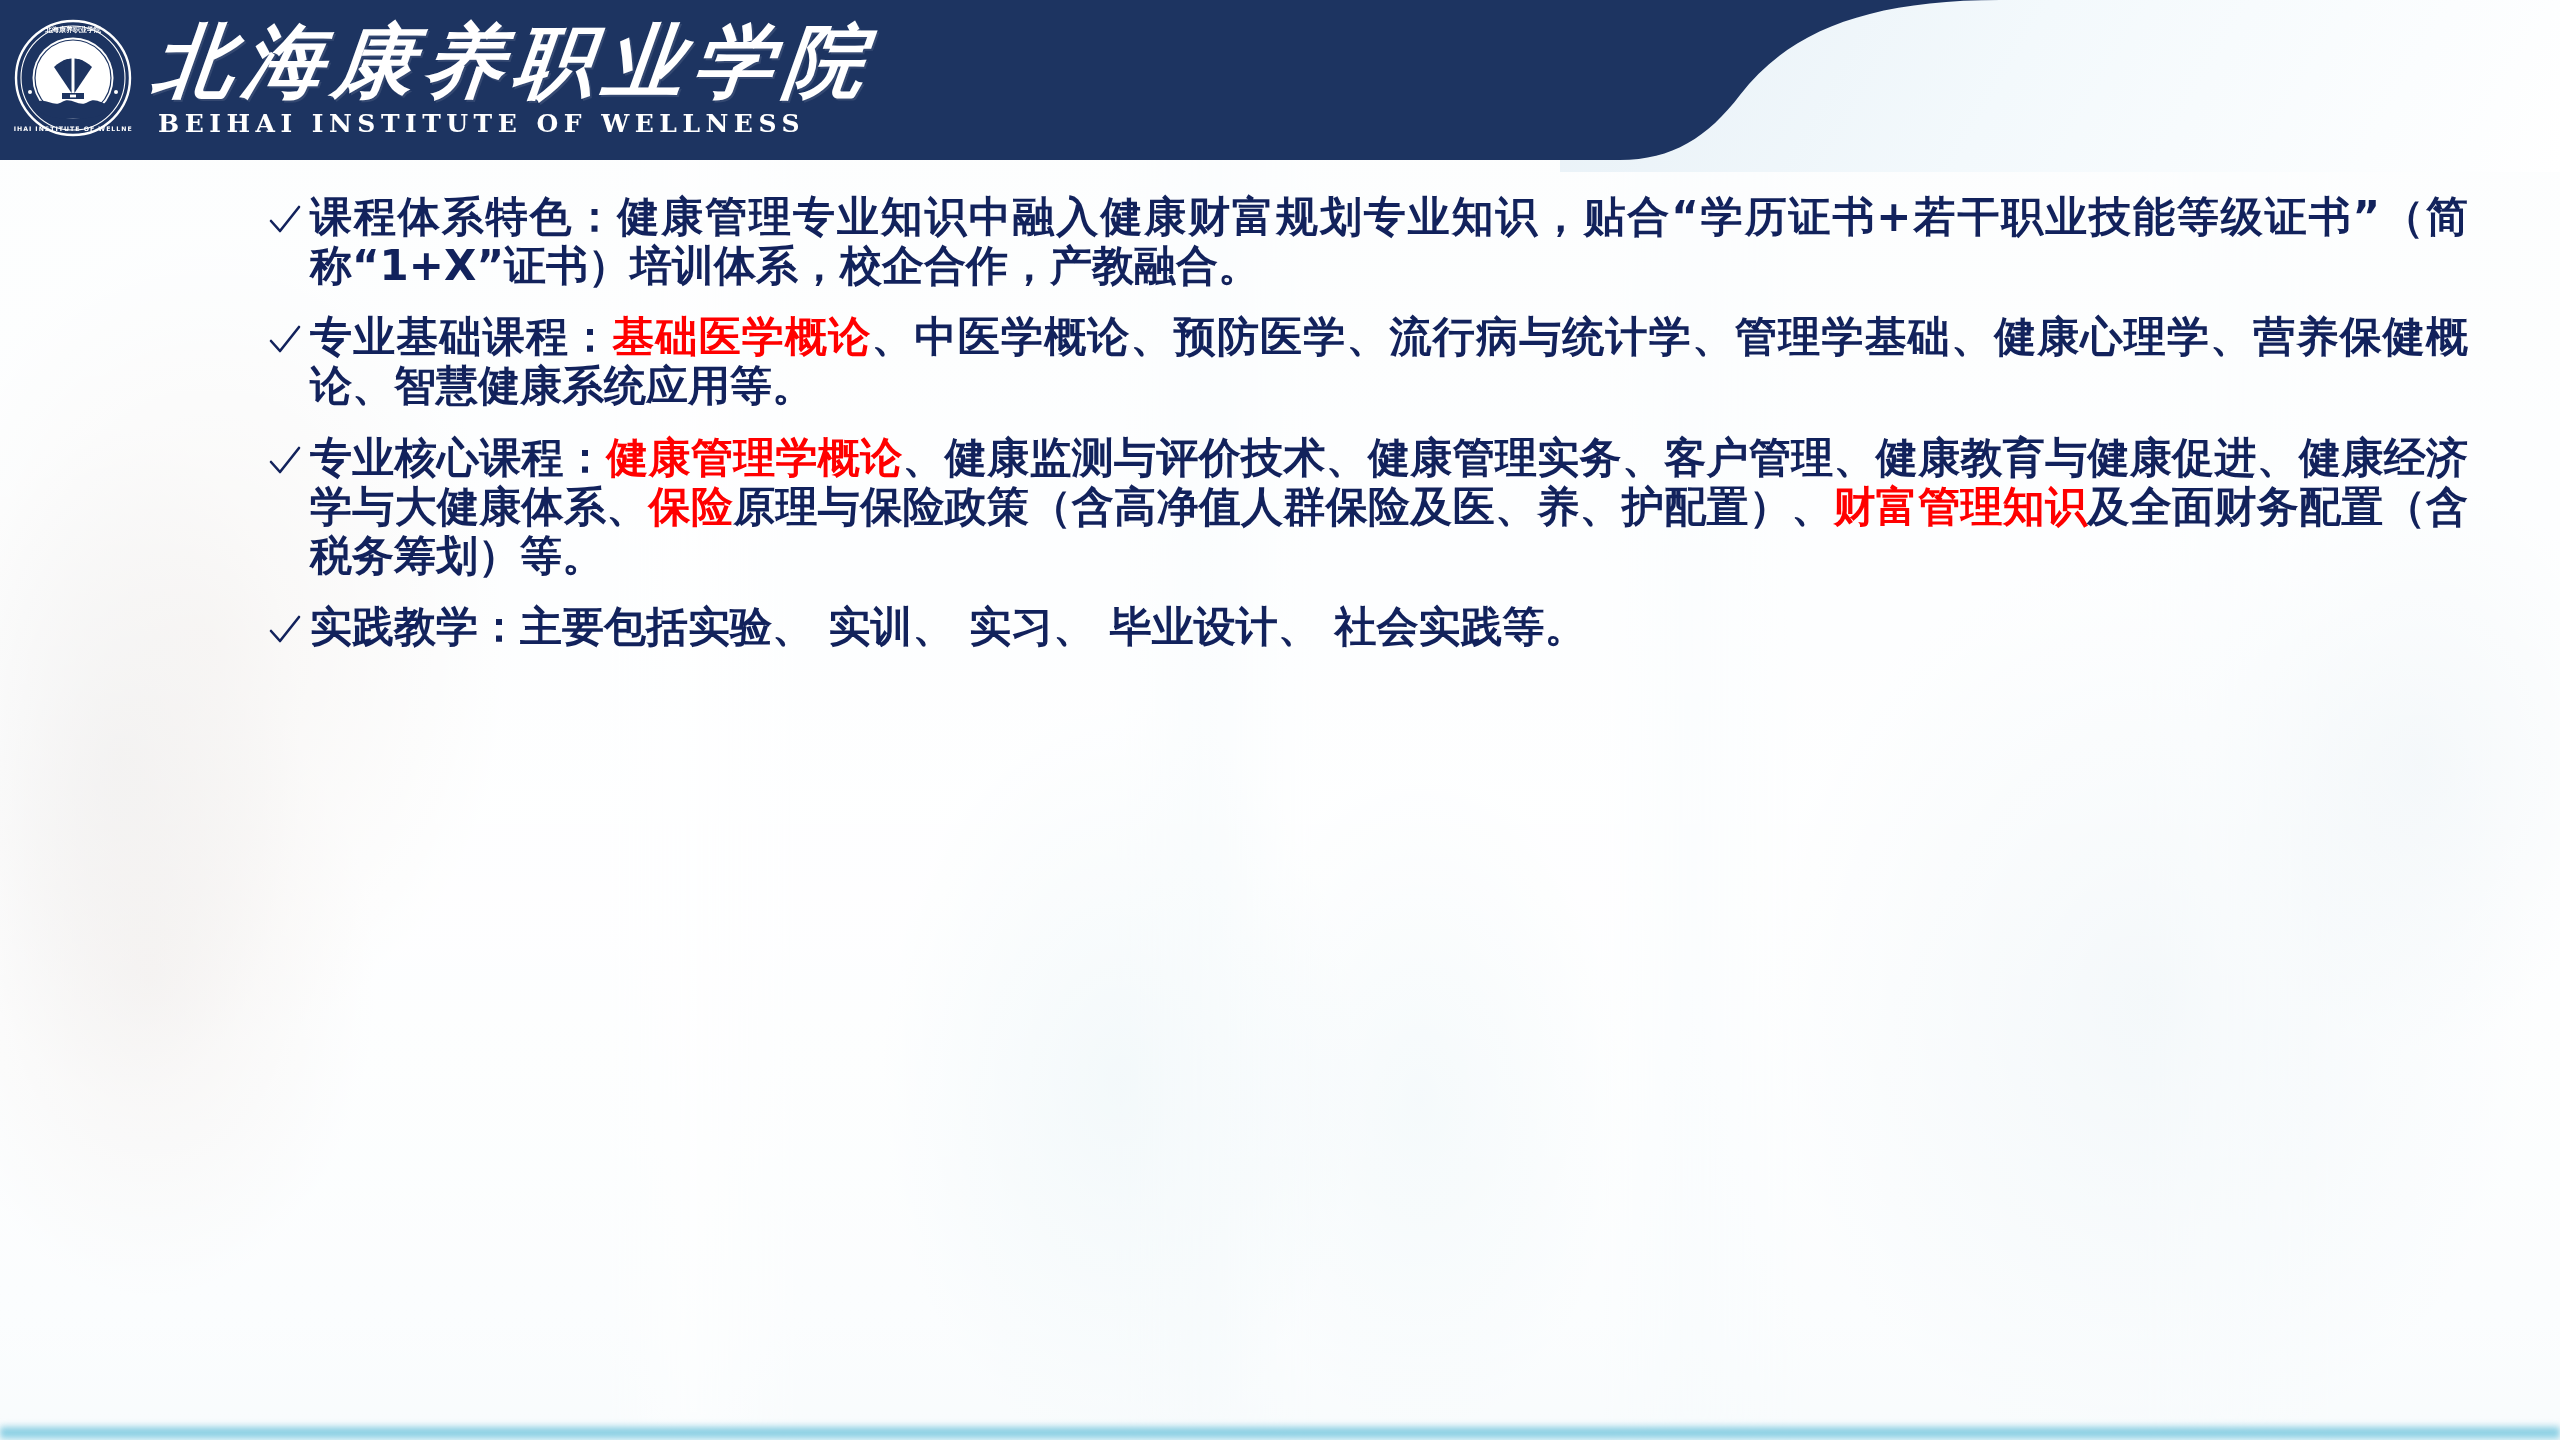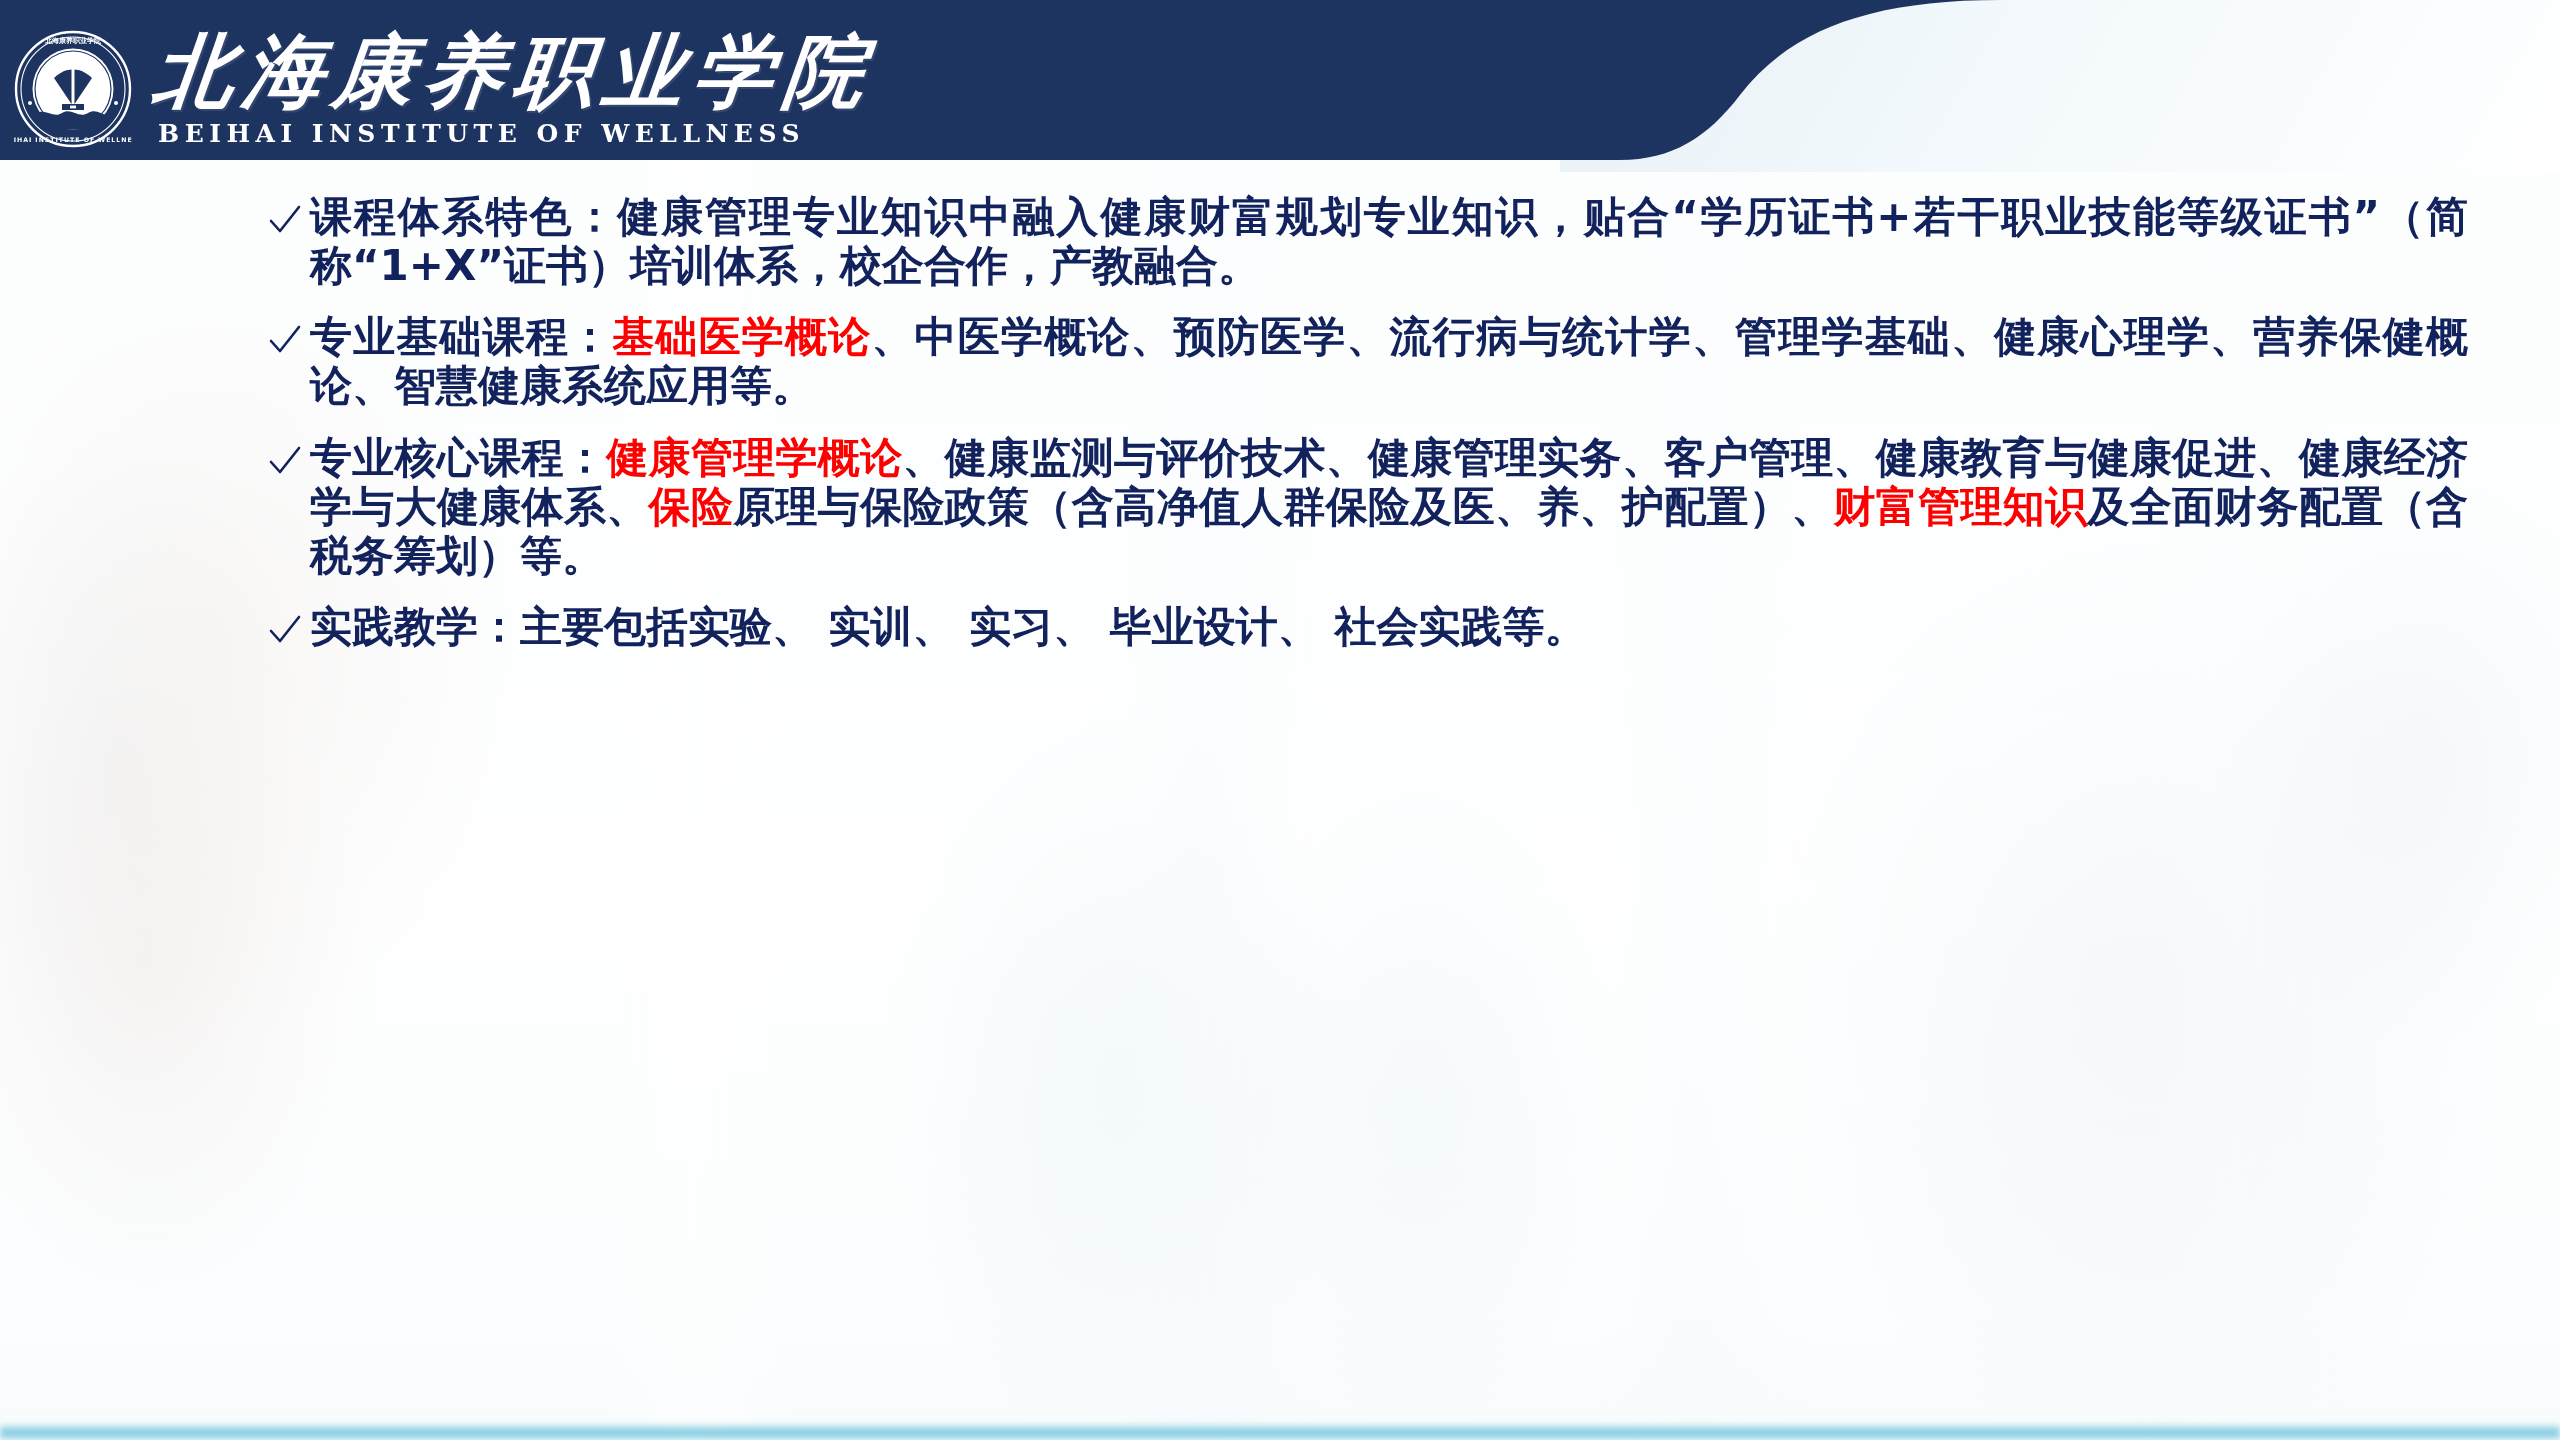--- a/index.html
+++ b/index.html
@@ -95,21 +95,21 @@
     top: 0; left: 1560px;
     width: 1000px; height: 172px;
     background: linear-gradient(120deg, #e8f1f7 0%, #f3f9fc 45%, #ffffff 100%);
   }
   .header-svg { position: absolute; top: 0; left: 0; }
 
   .logo-block {
     position: absolute;
     top: 8px; left: 14px;
     display: flex;
-    align-items: flex-end;
+    align-items: center;
     height: 140px;
     z-index: 7;
   }
   .emblem {
     width: 118px;
     height: 118px;
     position: relative;
     flex: 0 0 auto;
   }
   .emblem svg { display: block; }

